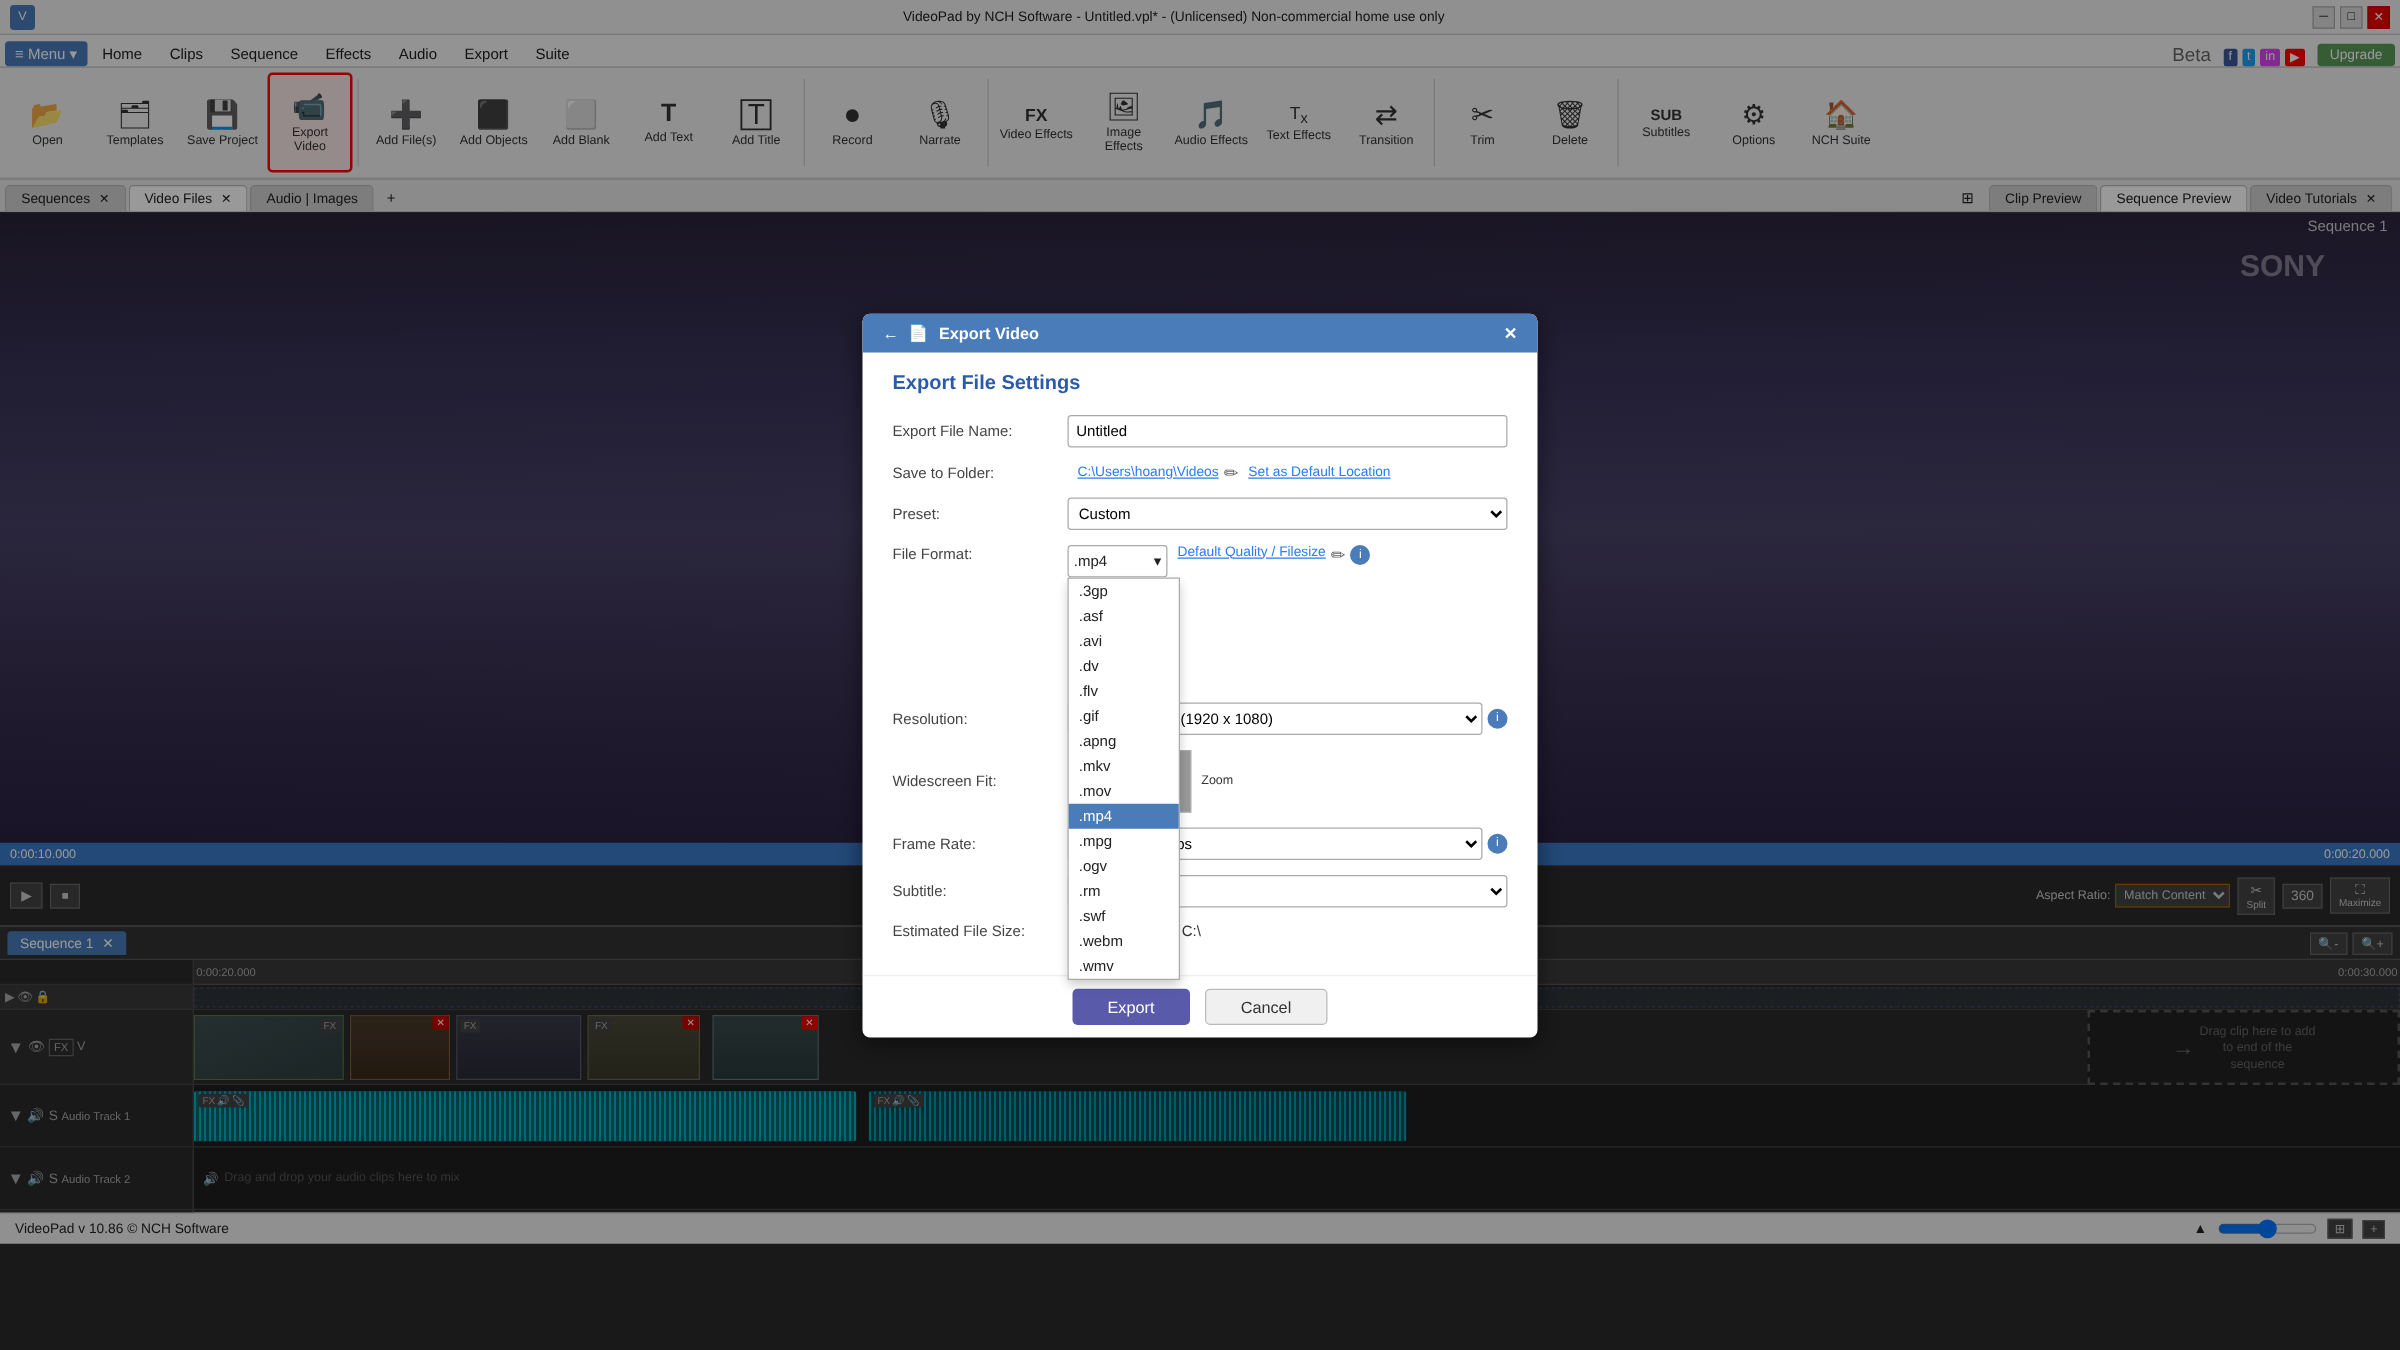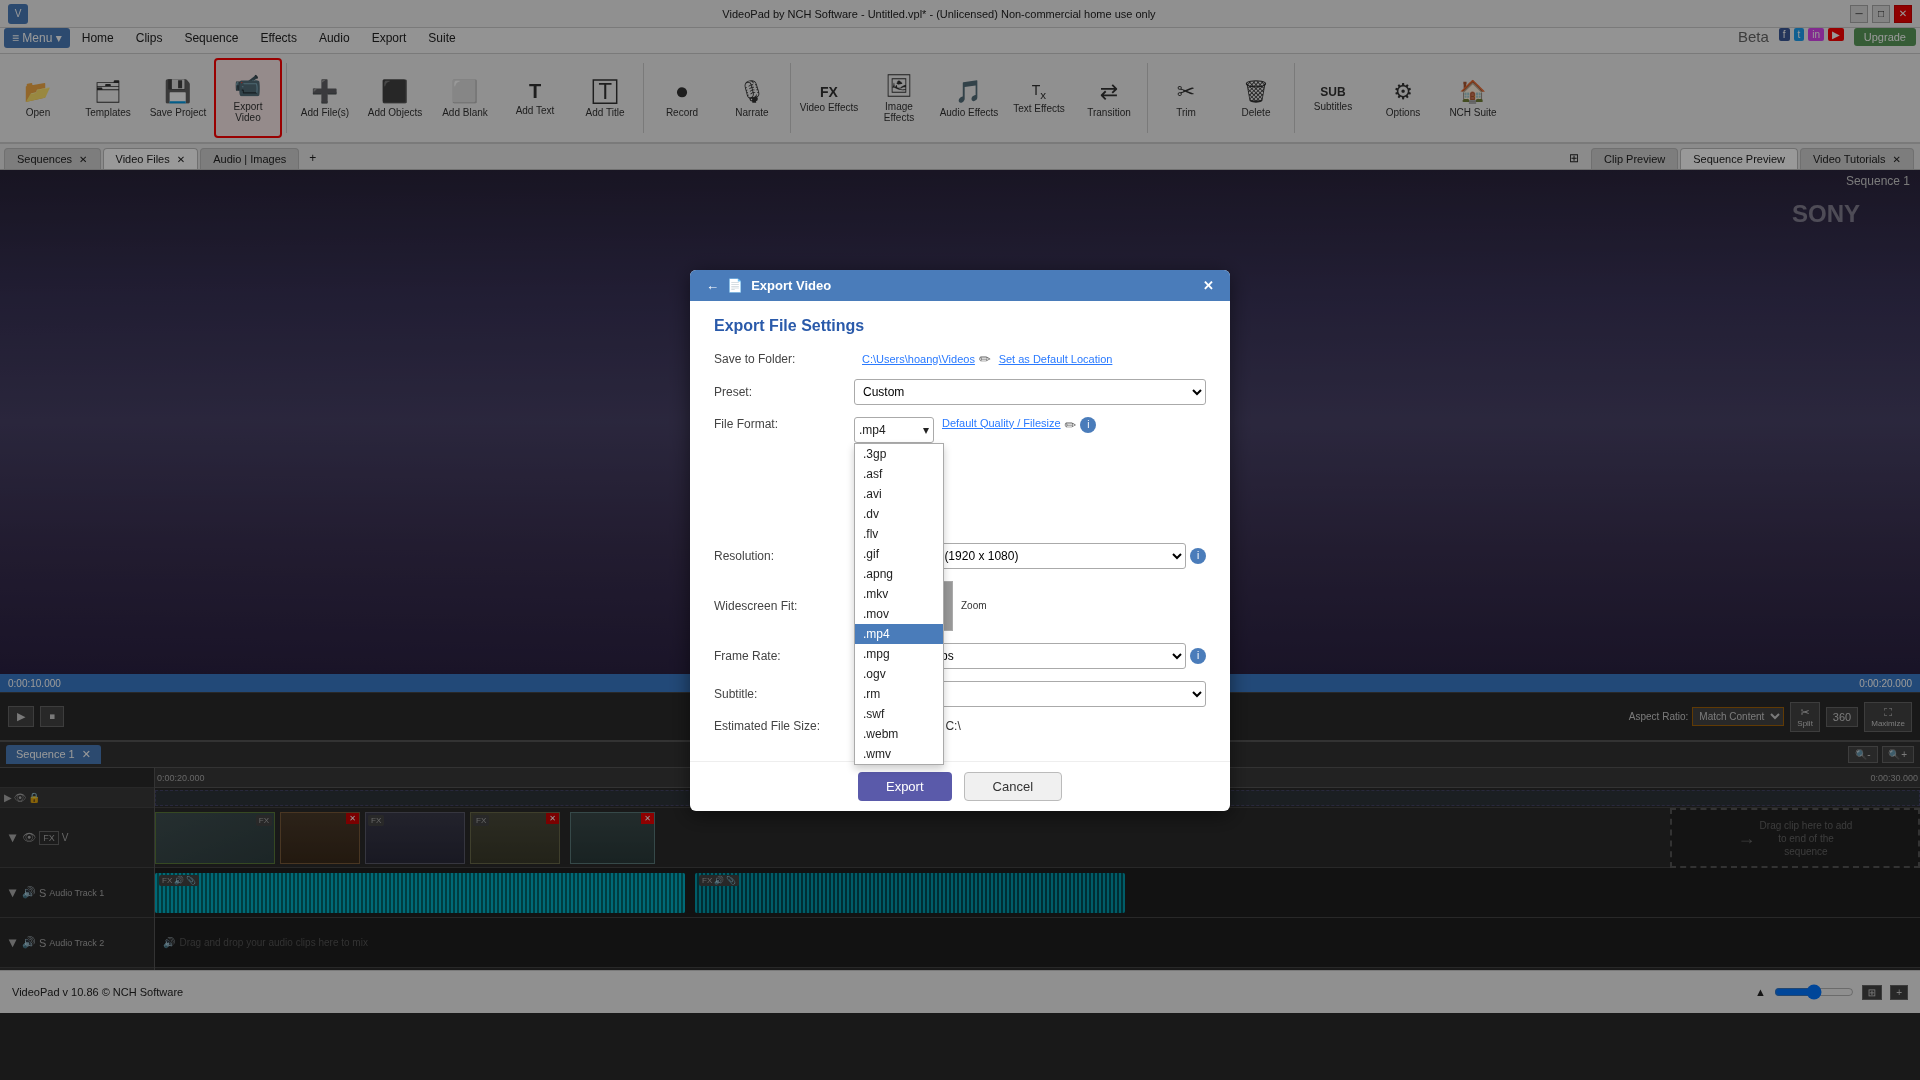--- a/index.html
+++ b/index.html
@@ -18,21 +18,21 @@
     }
     #titlebar .title { flex: 1; text-align: center; }
     #titlebar .win-controls { display: flex; gap: 4px; }
     #titlebar .win-btn { width: 18px; height: 18px; background: #ddd; border: 1px solid #aaa; cursor: pointer; display: flex; align-items: center; justify-content: center; font-size: 10px; }
 
     
     #menubar {
       background: #f5f5f5;
       height: 26px;
       display: flex;
-      align-items: flex-start;
+      align-items: flex-end;
       padding: 0 4px;
       border-bottom: 1px solid #ccc;
       gap: 2px;
     }
     .menu-item { padding: 3px 10px; cursor: pointer; font-size: 12px; border-radius: 2px; }
     .menu-btn { padding: 3px 8px; background: #4a7cba; color: white; border-radius: 3px; cursor: pointer; font-size: 12px; }
 
     
     #toolbar {
       background: #f0f0f0;
@@ -601,21 +601,21 @@
       <div style="height:50px;background:#1e1e1e;border-bottom:1px solid #444;display:flex;align-items:center;padding:0 8px;">
         <div style="display:flex;align-items:center;gap:4px;color:#555;font-size:10px;">
           <span>🔊</span>
           <span>Drag and drop your audio clips here to mix</span>
         </div>
       </div>
     </div>
   </div>
 </div>
 
-<div id="statusbar" style="height:43px;background:#f0f0f0;border-top:1px solid #ccc;display:flex;align-items:center;padding:0 12px;font-size:11px;justify-content:space-between;">
+<div id="statusbar" style="height:25px;background:#f0f0f0;border-top:1px solid #ccc;display:flex;align-items:center;padding:0 12px;font-size:11px;justify-content:space-between;">
   <span>VideoPad v 10.86 © NCH Software</span>
   <div style="display:flex;align-items:center;gap:8px;">
     <span>▲</span>
     <input type="range" min="0" max="100" value="50" style="width: 80px;">
     <button style="background:#444;border:1px solid #666;color:#ccc;padding:1px 5px;font-size:10px;cursor:pointer;">⊞</button>
     <button style="background:#444;border:1px solid #666;color:#ccc;padding:1px 5px;font-size:10px;cursor:pointer;">+</button>
   </div>
 </div>
 
 <div id="modal-overlay">
@@ -625,20 +625,24 @@
       <span style="cursor:pointer;">←</span>
       <span>📄</span>
       <span>Export Video</span>
       <div style="flex:1;"></div>
       <span style="cursor:pointer;">✕</span>
     </div>
 
     <div id="modal-body" style="padding:16px 24px;">
       <div class="modal-title">Export File Settings</div>
 
+      <div class="form-row">
+        <label class="form-label">Export File Name:</label>
+        <input class="form-input" type="text" value="Untitled" style="flex: 1 1 0%; height: 26px; border: 1px solid rgb(170, 170, 170); border-radius: 3px; padding: 0px 6px; font-size: 12px;">
+      </div>
 
       <div class="form-row">
         <label class="form-label">Save to Folder:</label>
         <span class="link-text">C:\Users\hoang\Videos</span>
         <span class="icon-btn">✏</span>
         <span class="link-text">Set as Default Location</span>
       </div>
 
       <div class="form-row">
         <label class="form-label">Preset:</label>

